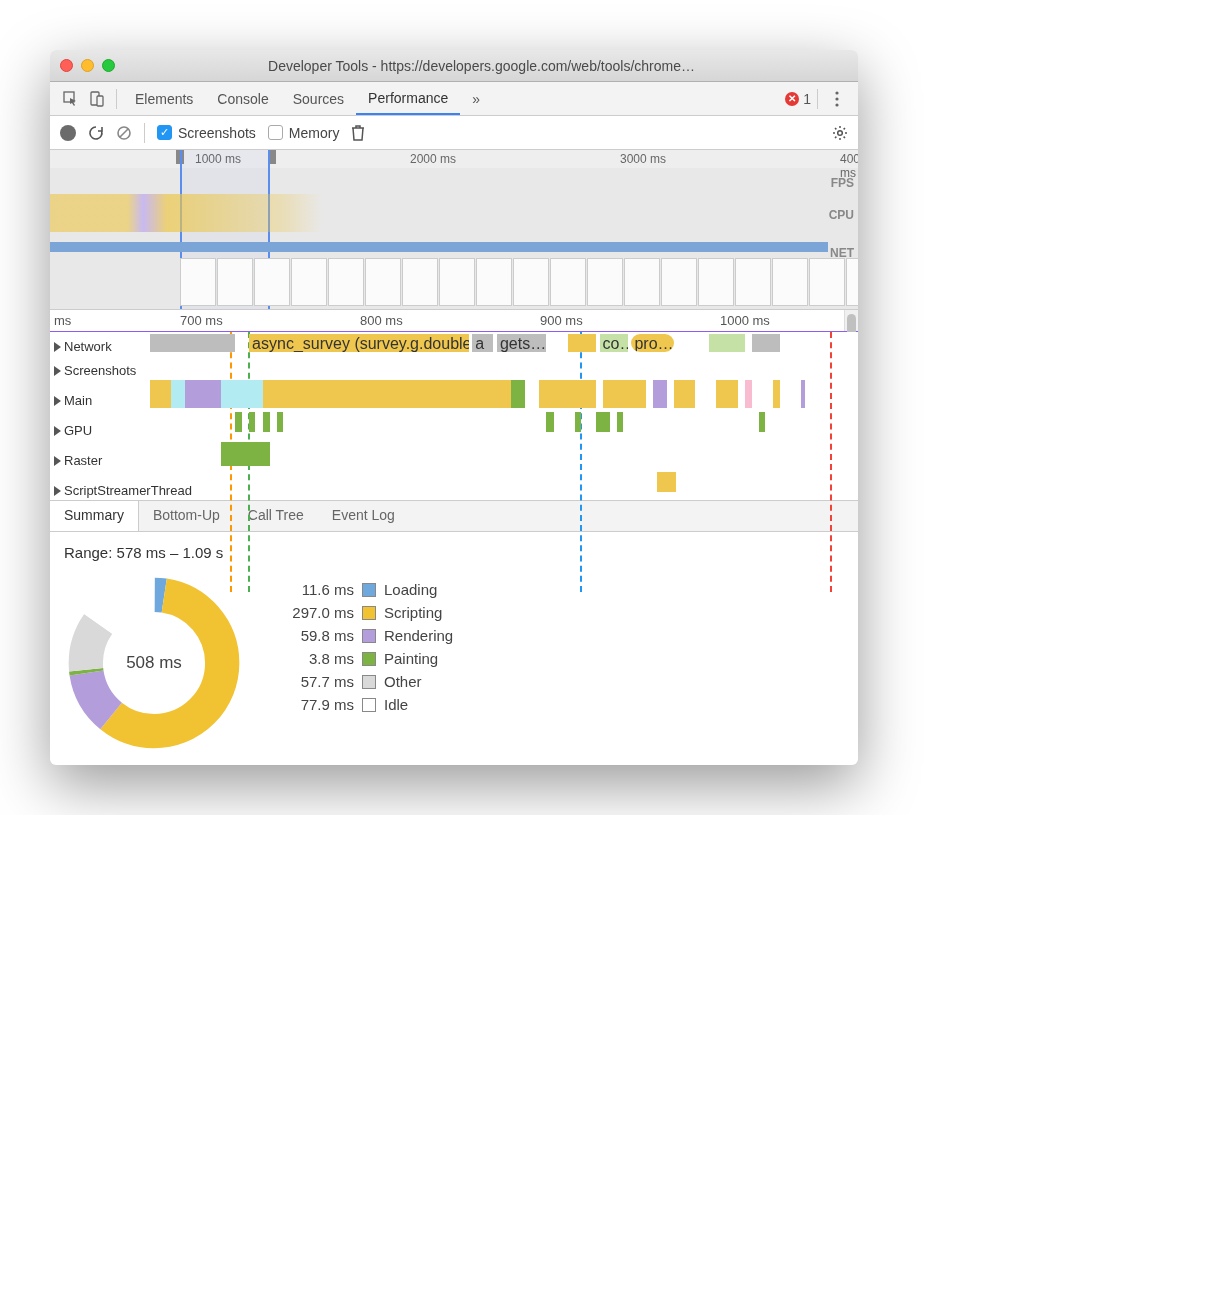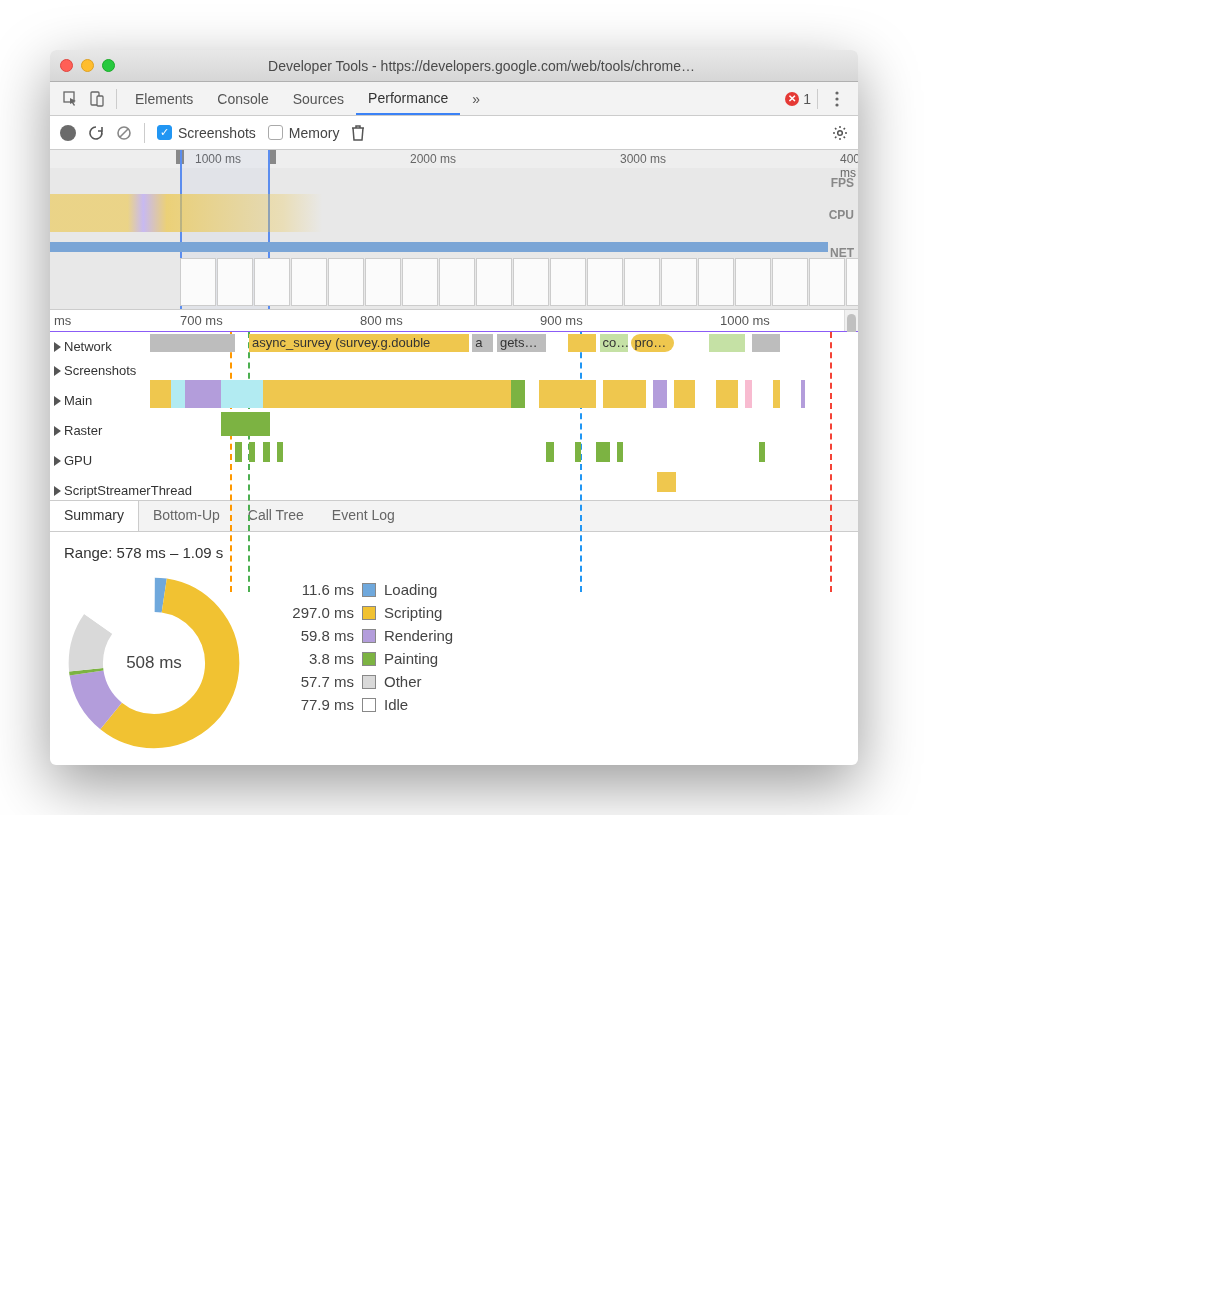--- a/index.html
+++ b/index.html
@@ -42,21 +42,21 @@
 .overview .handle.r { left: 218px; }
 .overview .filmstrip { position: absolute; top: 108px; left: 0; right: 0; height: 50px; display: flex; }
 .overview .frame-thumb { width: 36px; height: 48px; border: 1px solid #ccc; background: #fbfbfb; margin-right: 1px; flex-shrink: 0; }
 .ruler { height: 22px; border-bottom: 1px solid #8b5cf6; display: flex; align-items: center; font-size: 13px; color: #555; position: relative; background: #fff; }
 .ruler .rt { position: absolute; }
 .tracks { background: #fff; font-size: 13px; color: #333; }
 .track { display: flex; min-height: 24px; align-items: flex-end; border-bottom: 0; }
 .track-label { width: 100px; padding: 2px 4px; display: flex; align-items: center; gap: 3px; flex-shrink: 0; }
 .tri { display: inline-block; width: 0; height: 0; border-top: 5px solid transparent; border-bottom: 5px solid transparent; border-left: 7px solid #555; }
 .track-body { flex: 1; position: relative; height: 24px; }
-.nbar { position: absolute; top: 2px; height: 18px; font-size: 13px; overflow: hidden; white-space: nowrap; padding: 1px 3px; }
+.nbar { position: absolute; top: 2px; height: 18px; font-size: 16px; overflow: hidden; white-space: nowrap; padding: 1px 3px; }
 .nbar.grey { background: #bdbdbd; color: #333; }
 .nbar.yellow { background: #efc74e; color: #333; }
 .nbar.green { background: #7cb342; }
 .nbar.lightgreen { background: #c5e1a5; }
 .main-track .track-body { height: 30px; }
 .main-track .seg { position: absolute; top: 0; height: 28px; }
 .small-ts { position: absolute; font-size: 9px; color: #888; }
 .dash-line { position: absolute; top: 0; bottom: 0; width: 0; border-left: 2px dashed; }
 .dash-line.orange { border-color: #ff9800; }
 .dash-line.blue { border-color: #2196f3; }
@@ -269,41 +269,41 @@
           <div class="seg" style="left:74%;width:3%;background:#efc74e"></div>
           <div class="seg" style="left:80%;width:3%;background:#efc74e"></div>
           <div class="seg" style="left:84%;width:1%;background:#f8bbd0"></div>
           <div class="seg" style="left:88%;width:1%;background:#efc74e"></div>
           <div class="seg" style="left:92%;width:0.5%;background:#b39ddb"></div>
         </div>
       </div>
       <div class="track" style="height:30px">
         <div class="track-label">
             <span class="tri"></span>
-            <span>Raster</span>
-          </div>
-        <div class="track-body" style="height:30px">
-          <div class="nbar green" style="left:10%;width:7%;height:24px;top:2px"></div>
-        </div>
-      </div>
-      <div class="track" style="height:30px">
-        <div class="track-label">
-            <span class="tri"></span>
             <span>GPU</span>
           </div>
         <div class="track-body" style="height:30px">
           <div class="nbar green" style="left:12%;width:1%;height:20px"></div>
           <div class="nbar green" style="left:14%;width:0.6%;height:20px"></div>
           <div class="nbar green" style="left:16%;width:1%;height:20px"></div>
           <div class="nbar green" style="left:18%;width:0.6%;height:20px"></div>
           <div class="nbar green" style="left:56%;width:1%;height:20px"></div>
           <div class="nbar green" style="left:60%;width:0.6%;height:20px"></div>
           <div class="nbar green" style="left:63%;width:2%;height:20px"></div>
           <div class="nbar green" style="left:66%;width:0.6%;height:20px"></div>
           <div class="nbar green" style="left:86%;width:0.6%;height:20px"></div>
+        </div>
+      </div>
+      <div class="track" style="height:30px">
+        <div class="track-label">
+            <span class="tri"></span>
+            <span>Raster</span>
+          </div>
+        <div class="track-body" style="height:30px">
+          <div class="nbar green" style="left:10%;width:7%;height:24px;top:2px"></div>
         </div>
       </div>
       <div class="track" style="height:30px">
         <div class="track-label" style="width:180px">
             <span class="tri"></span>
             <span>ScriptStreamerThread</span>
           </div>
         <div class="track-body" style="height:30px">
           <div class="nbar yellow" style="left:68%;width:3%;height:20px"></div>
         </div>

